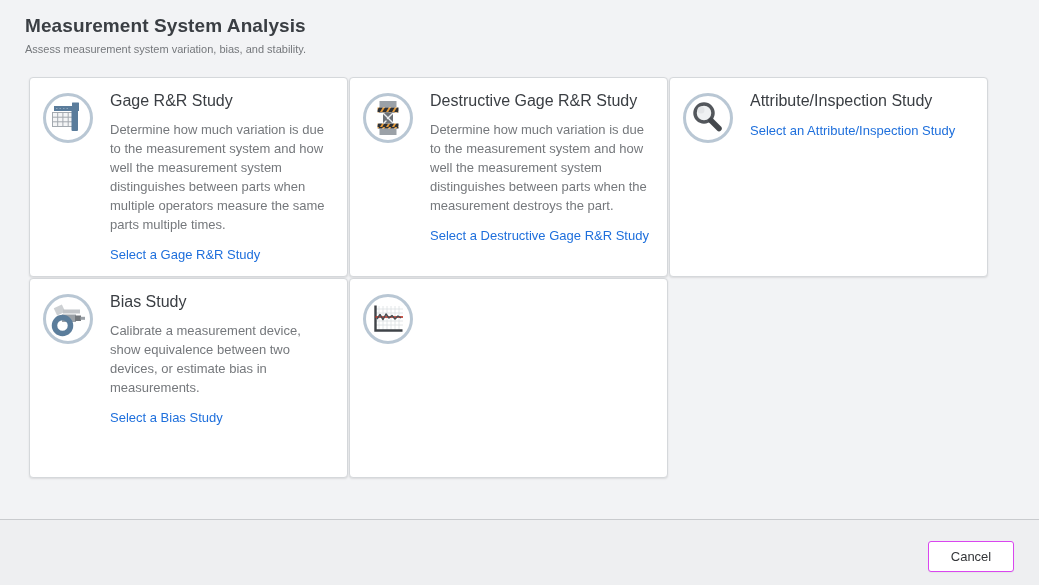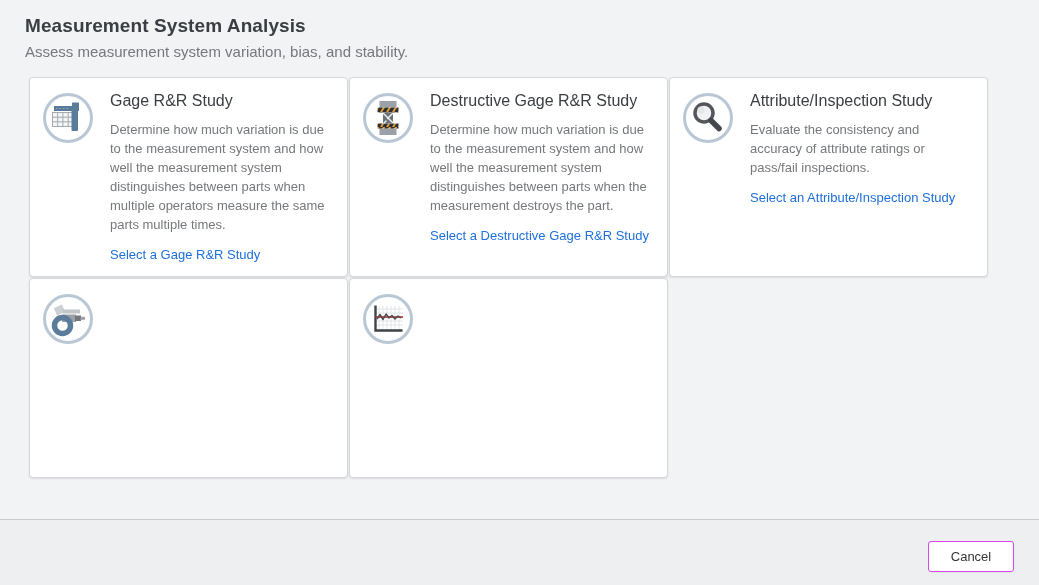--- a/index.html
+++ b/index.html
@@ -9,21 +9,21 @@
     background: #f2f3f5;
     overflow: hidden;
     position: relative;
   }
   
   .header { padding: 15px 8px 0 25px; }
   .page-title {
     font-size: 19px; font-weight: 600; color: #3a3e43; letter-spacing: .1px;
   }
   .page-subtitle {
-    margin-top: 6px; font-size: 15px; color: #75787c;
+    margin-top: 6px; font-size: 11px; color: #75787c;
   }
   
   .cards {
     position: absolute; left: 29px; top: 77px;
     display: grid;
     grid-template-columns: repeat(3, 319px);
     grid-auto-rows: 200px;
     gap: 1px;
   }
   .card {
@@ -140,39 +140,43 @@
     <div class="card-icon">
       <svg width="52" height="52" viewBox="0 0 52 52">
         <circle cx="26" cy="26" r="23.5" fill="#ffffff" stroke="#b9c7d4" stroke-width="3"></circle>
         <circle cx="22" cy="21" r="9" fill="#eff1f2" stroke="#53575c" stroke-width="3.5"></circle>
         <circle cx="19" cy="18" r="3.5" fill="#e3e5e7"></circle>
         <line x1="29" y1="28.5" x2="37" y2="36.5" stroke="#44484d" stroke-width="5.5" stroke-linecap="round"></line>
       </svg>
     </div>
     <div class="card-body">
       <div class="card-title">Attribute/Inspection Study</div>
-      <div class="card-desc">Evaluate the consistency and accuracy of attribute ratings or pass/fail inspections.</div>
       <a class="card-link">Select an Attribute/Inspection Study</a>
     </div>
   </div>
 
   <div class="card">
     <div class="card-icon">
       <svg width="52" height="52" viewBox="0 0 52 52">
         <circle cx="26" cy="26" r="23.5" fill="#ffffff" stroke="#b9c7d4" stroke-width="3"></circle>
 
         <rect x="13" y="13" width="9" height="8" fill="#cdd0d3" transform="rotate(-25 17.5 17)"></rect>
         <rect x="21" y="16.5" width="17" height="4" fill="#c2c5c9"></rect>
 
         <rect x="20" y="21.5" width="14" height="7.5" fill="#9ba1a7"></rect>
         <rect x="33" y="22.5" width="6" height="5.5" fill="#72777c"></rect>
         <rect x="38.5" y="23.8" width="4.5" height="3" fill="#9ba1a7"></rect>
 
         <circle cx="20.5" cy="32.5" r="8" fill="none" stroke="#5b7d9b" stroke-width="5.5"></circle>
       </svg>
+    </div>
+    <div class="card-body">
+      <div class="card-title">Bias Study</div>
+      <div class="card-desc">Calibrate a measurement device, show equivalence between two devices, or estimate bias in measurements.</div>
+      <a class="card-link">Select a Bias Study</a>
     </div>
   </div>
 
   <div class="card">
     <div class="card-icon">
       <svg width="52" height="52" viewBox="0 0 52 52">
         <circle cx="26" cy="26" r="23.5" fill="#ffffff" stroke="#b9c7d4" stroke-width="3"></circle>
 
         <g stroke="#dcdfe2" stroke-width="0.8">
           <line x1="13" y1="16" x2="41" y2="16"></line>

